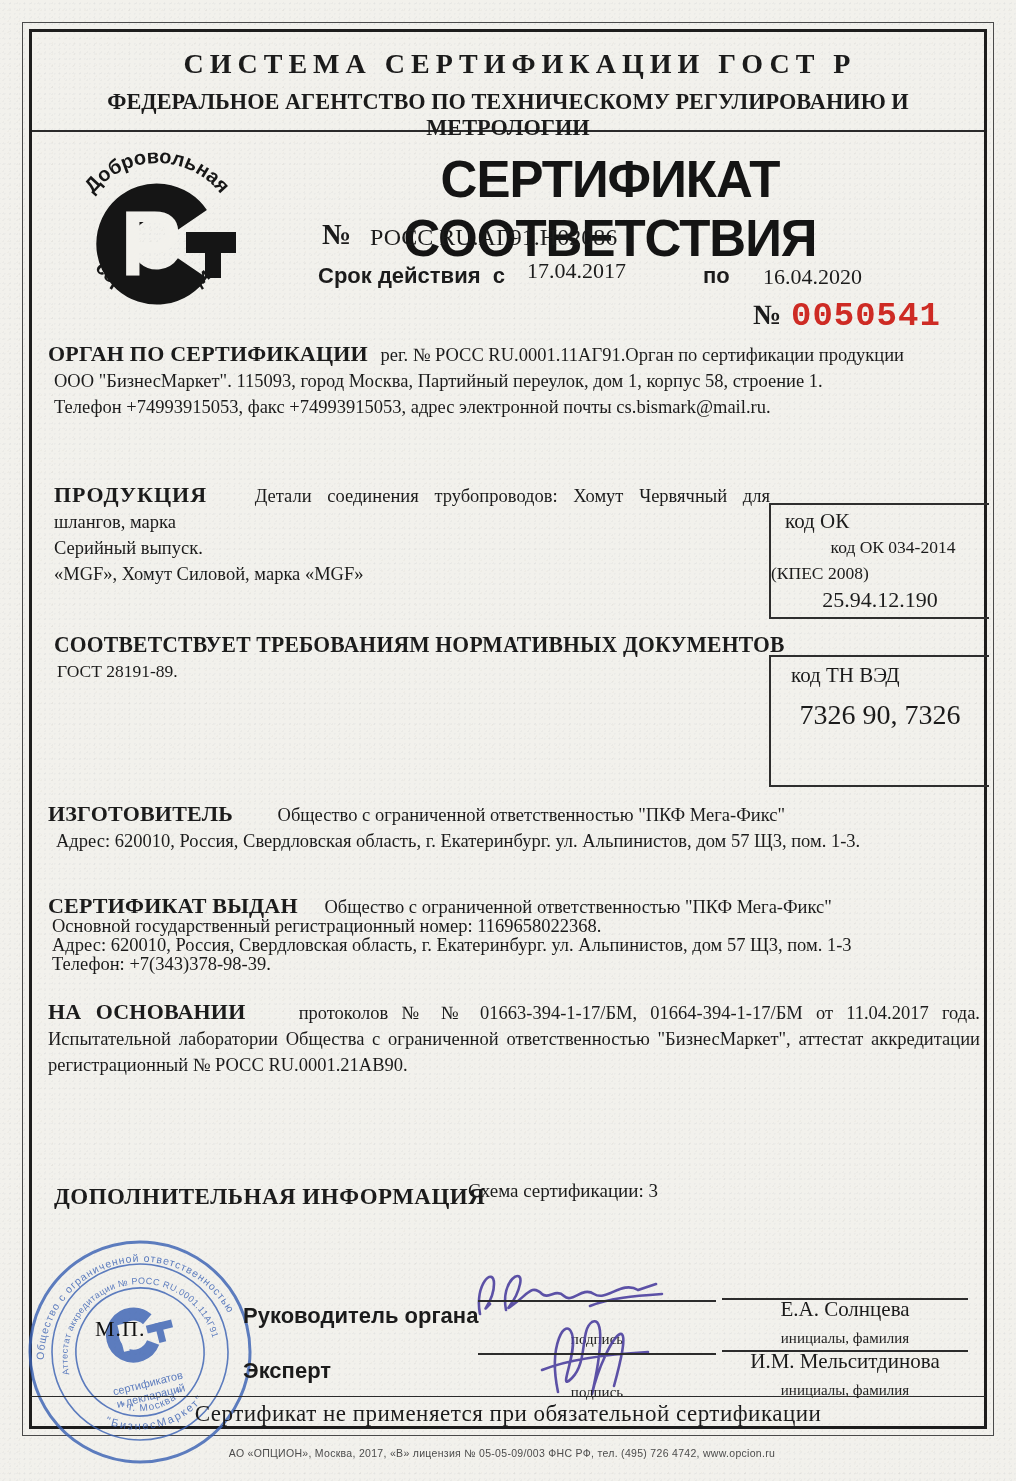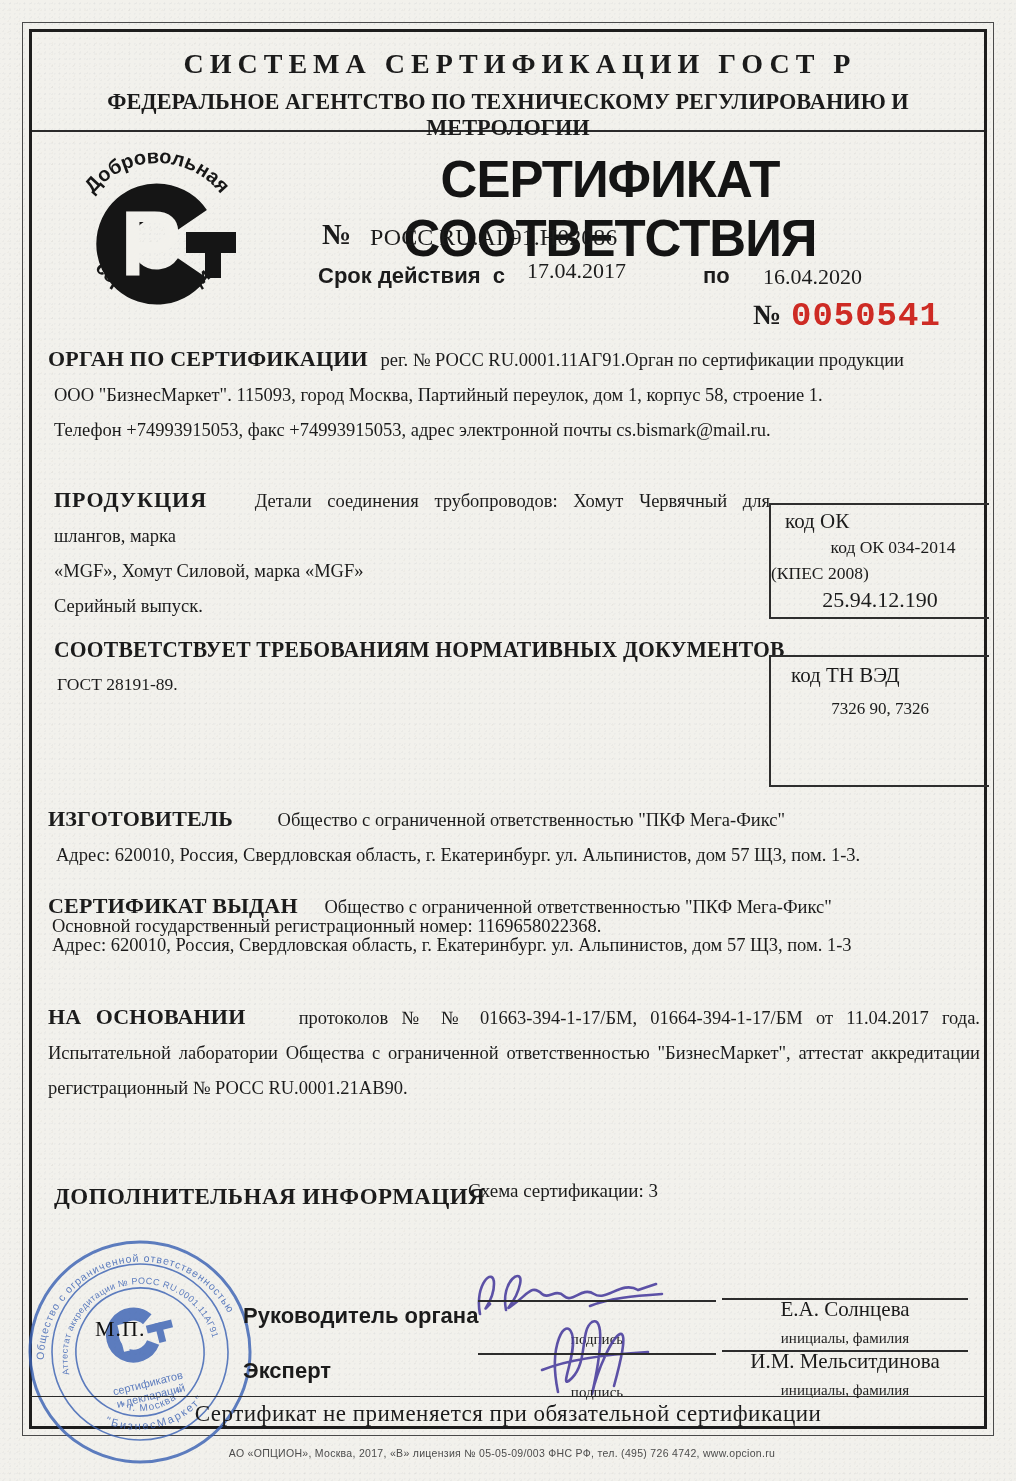--- a/index.html
+++ b/index.html
@@ -18,21 +18,21 @@
   .frame-outer{position:absolute; left:22px; top:22px; right:22px; bottom:45px; border:1.5px solid #4a4a4a;}
   .frame-inner{position:absolute; left:29px; top:29px; right:29px; bottom:52px; border:3px solid #1d1d1d;}
   .hdr{position:absolute; left:32px; top:32px; width:952px; height:98px; border-bottom:2px solid #2a2a2a; text-align:center;}
   .hdr-l1{margin-top:16px; font-weight:bold; font-size:28px; letter-spacing:6px; font-family:"Liberation Serif",serif;margin-left:24px;}
   .hdr-l2{margin-top:9px; font-weight:bold; font-size:23px; letter-spacing:0px; transform:scaleX(0.97); transform-origin:center;}
   .doc-title{position:absolute; left:252px; top:150px; width:716px; text-align:center;
     font-family:"Liberation Sans",sans-serif; font-weight:bold; font-size:51px; letter-spacing:-1px; color:#141414;}
   .serif{font-family:"Liberation Serif",serif;}
   .sans{font-family:"Liberation Sans",sans-serif;}
   .b{font-weight:bold;}
-  .sec{position:absolute; font-size:18.5px; line-height:35px;}
+  .sec{position:absolute; font-size:18.5px; line-height:26px;}
   .sec .h{font-weight:bold; font-size:22px; letter-spacing:0.2px;}
   .codebox{position:absolute; border:2px solid #2e2e2e; border-right:none; background:transparent;}
   .sigline{position:absolute; border-bottom:2px solid #2c2c2c;}
   .cap{position:absolute; text-align:center; font-size:15px; color:#222;}
   .red-num{font-family:"Liberation Mono",monospace; font-weight:bold; font-size:34px; color:#ce2b24; letter-spacing:1px;}
   .note-band{position:absolute; left:30px; width:956px; top:1396px; border-top:1.5px solid #2a2a2a; text-align:center;
     font-size:23px; padding-top:4px; letter-spacing:0.5px;}
   .footer{position:absolute; left:0; top:1447px; width:1004px; text-align:center;
     font-family:"Liberation Sans",sans-serif; font-size:10.5px; color:#4c4c4c; letter-spacing:0.3px;}
   .stamp-wrap{position:absolute; left:24px; top:1236px; width:232px; height:232px; transform:rotate(-14deg); opacity:0.82;}
@@ -91,52 +91,53 @@
   <div class="sec" style="left:48px; top:341px; width:930px;">
     <span class="h">ОРГАН ПО СЕРТИФИКАЦИИ</span>
     <span style="margin-left:8px;">рег. № РОСС RU.0001.11АГ91.Орган по сертификации продукции</span>
     <div style="padding-left:6px;">ООО "БизнесМаркет". 115093, город Москва, Партийный переулок, дом 1, корпус 58, строение 1.</div>
     <div style="padding-left:6px;">Телефон +74993915053, факс +74993915053, адрес электронной почты cs.bismark@mail.ru.</div>
   </div>
 
   <div class="sec" style="left:54px; top:482px; width:716px; text-align:justify;">
     <span class="h" style="letter-spacing:1px;">ПРОДУКЦИЯ</span>
     <span style="margin-left:32px;">Детали соединения трубопроводов: Хомут Червячный для шлангов, марка</span>
+    <div style="text-align:left;">Серийный выпуск.</div>
     <div style="text-align:left;">«MGF», Хомут Силовой, марка «MGF»</div>
-    <div style="text-align:left;">Серийный выпуск.</div>
   </div>
 
   <div class="codebox" style="left:769px; top:503px; width:218px; height:112px;">
     <div class="abs serif" style="left:14px; top:4px; font-size:21px;">код ОК</div>
     <div class="abs serif" style="left:13px; top:32px; width:218px; text-align:center; font-size:17.5px;">код ОК 034-2014</div>
     <div class="abs serif" style="left:0; top:58px; width:218px; text-align:left; font-size:17.5px;">(КПЕС 2008)</div>
     <div class="abs serif" style="left:0; top:82px; width:218px; text-align:center; font-size:22px;">25.94.12.190</div>
   </div>
 
   <div class="sec" style="left:54px; top:632px; width:740px;">
     <div class="h" style="font-size:23px; transform:scaleX(0.94); transform-origin:left; white-space:nowrap;">СООТВЕТСТВУЕТ ТРЕБОВАНИЯМ НОРМАТИВНЫХ ДОКУМЕНТОВ</div>
     <div style="font-size:17.5px; padding-left:3px;">ГОСТ 28191-89.</div>
   </div>
 
   <div class="codebox" style="left:769px; top:655px; width:218px; height:128px;">
     <div class="abs serif" style="left:20px; top:6px; font-size:21px;">код ТН ВЭД</div>
-    <div class="abs serif" style="left:0; top:42px; width:218px; text-align:center; font-size:17px;">7326 90, 7326</div>
+    <div class="abs serif" style="left:0; top:42px; width:218px; text-align:center; font-size:28px;">7326 90, 7326</div>
   </div>
 
   <div class="sec" style="left:48px; top:801px; width:930px;">
     <span class="h">ИЗГОТОВИТЕЛЬ</span>
     <span style="margin-left:40px;">Общество с ограниченной ответственностью "ПКФ Мега-Фикс"</span>
     <div style="padding-left:8px;">Адрес: 620010, Россия, Свердловская область, г. Екатеринбург. ул. Альпинистов, дом 57 Щ3, пом. 1-3.</div>
   </div>
 
   <div class="sec" style="left:48px; top:896px; width:930px; line-height:19px;">
     <span class="h">СЕРТИФИКАТ ВЫДАН</span>
     <span style="margin-left:22px;">Общество с ограниченной ответственностью "ПКФ Мега-Фикс"</span>
     <div style="padding-left:4px;">Основной государственный регистрационный номер: 1169658022368.</div>
     <div style="padding-left:4px;">Адрес: 620010, Россия, Свердловская область, г. Екатеринбург. ул. Альпинистов, дом 57 Щ3, пом. 1-3</div>
+    <div style="padding-left:4px;">Телефон: +7(343)378-98-39.</div>
   </div>
 
   <div class="sec" style="left:48px; top:999px; width:932px; text-align:justify;">
     <span class="h" style="margin-right:40px;">НА ОСНОВАНИИ</span>
     <span>протоколов № № 01663-394-1-17/БМ, 01664-394-1-17/БМ от 11.04.2017 года. Испытательной лаборатории Общества с ограниченной ответственностью "БизнесМаркет", аттестат аккредитации регистрационный № РОСС RU.0001.21АВ90.</span>
   </div>
 
   <div class="abs serif b" style="left:54px; top:1184px; font-size:23px; letter-spacing:0.5px;">ДОПОЛНИТЕЛЬНАЯ ИНФОРМАЦИЯ</div>
   <div class="abs serif" style="left:468px; top:1180px; font-size:19px;">Схема сертификации: 3</div>
 

